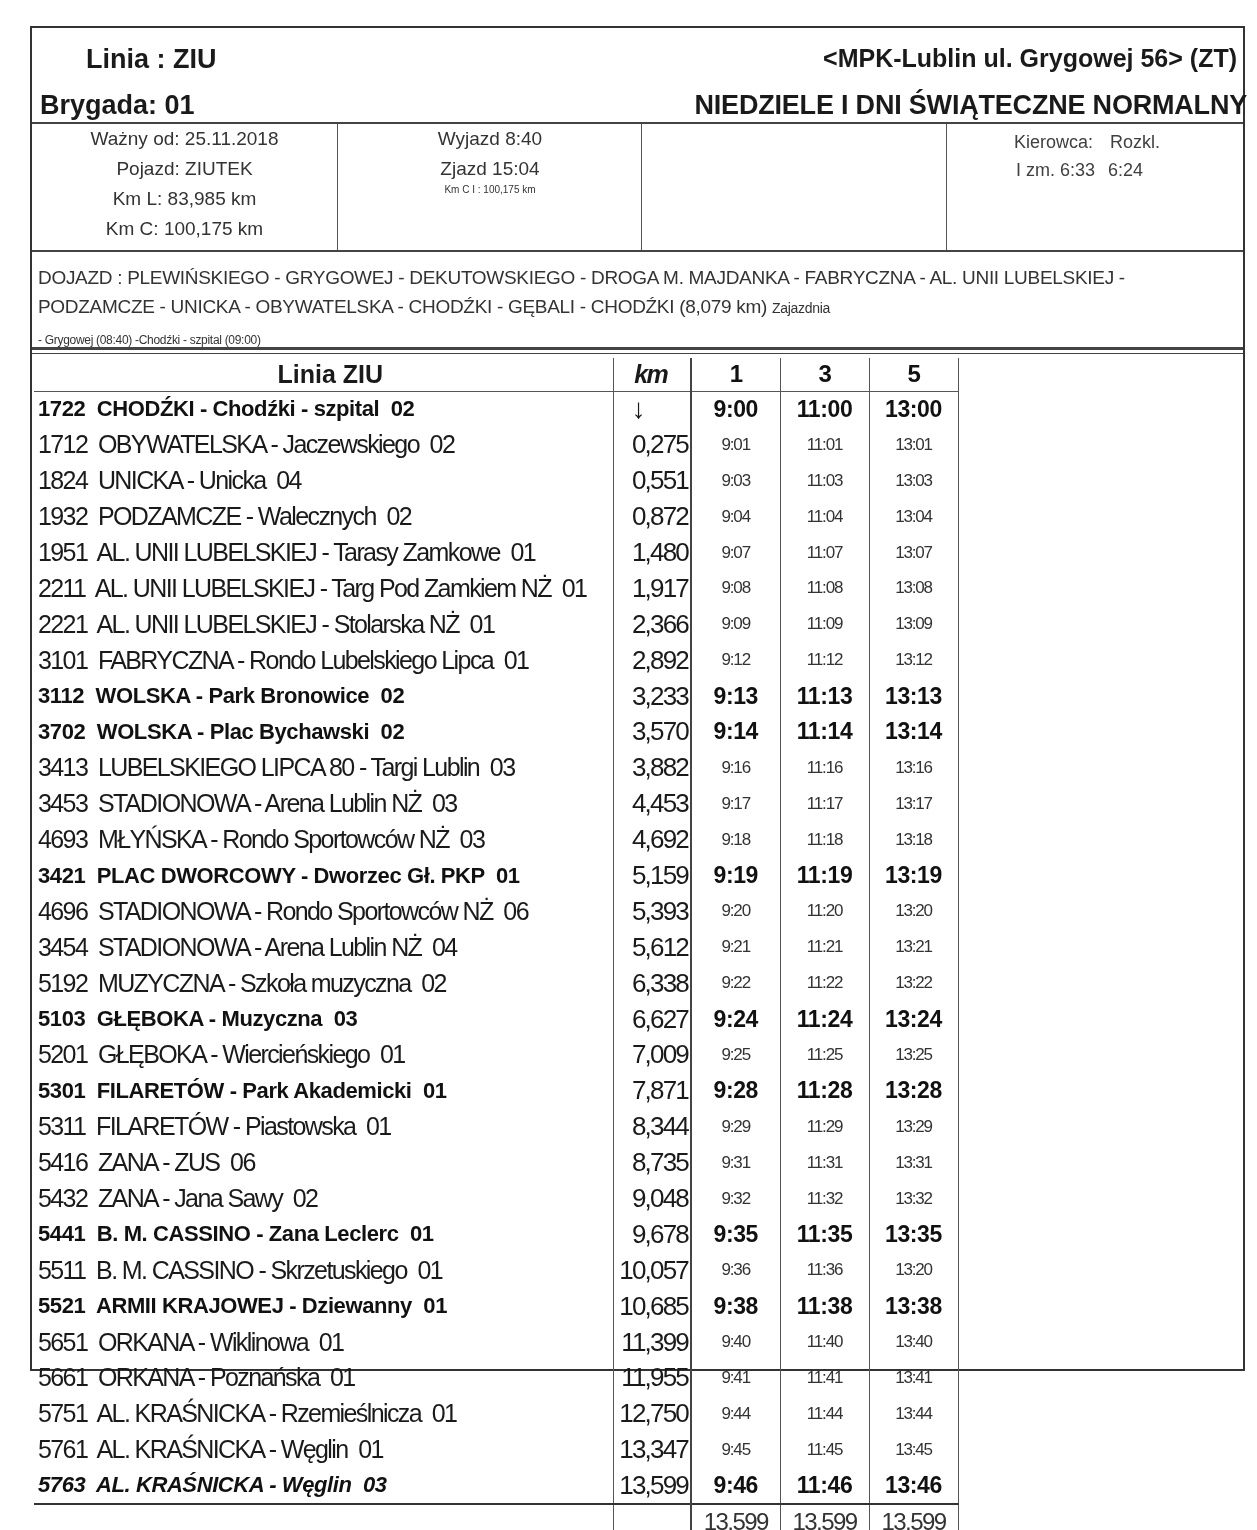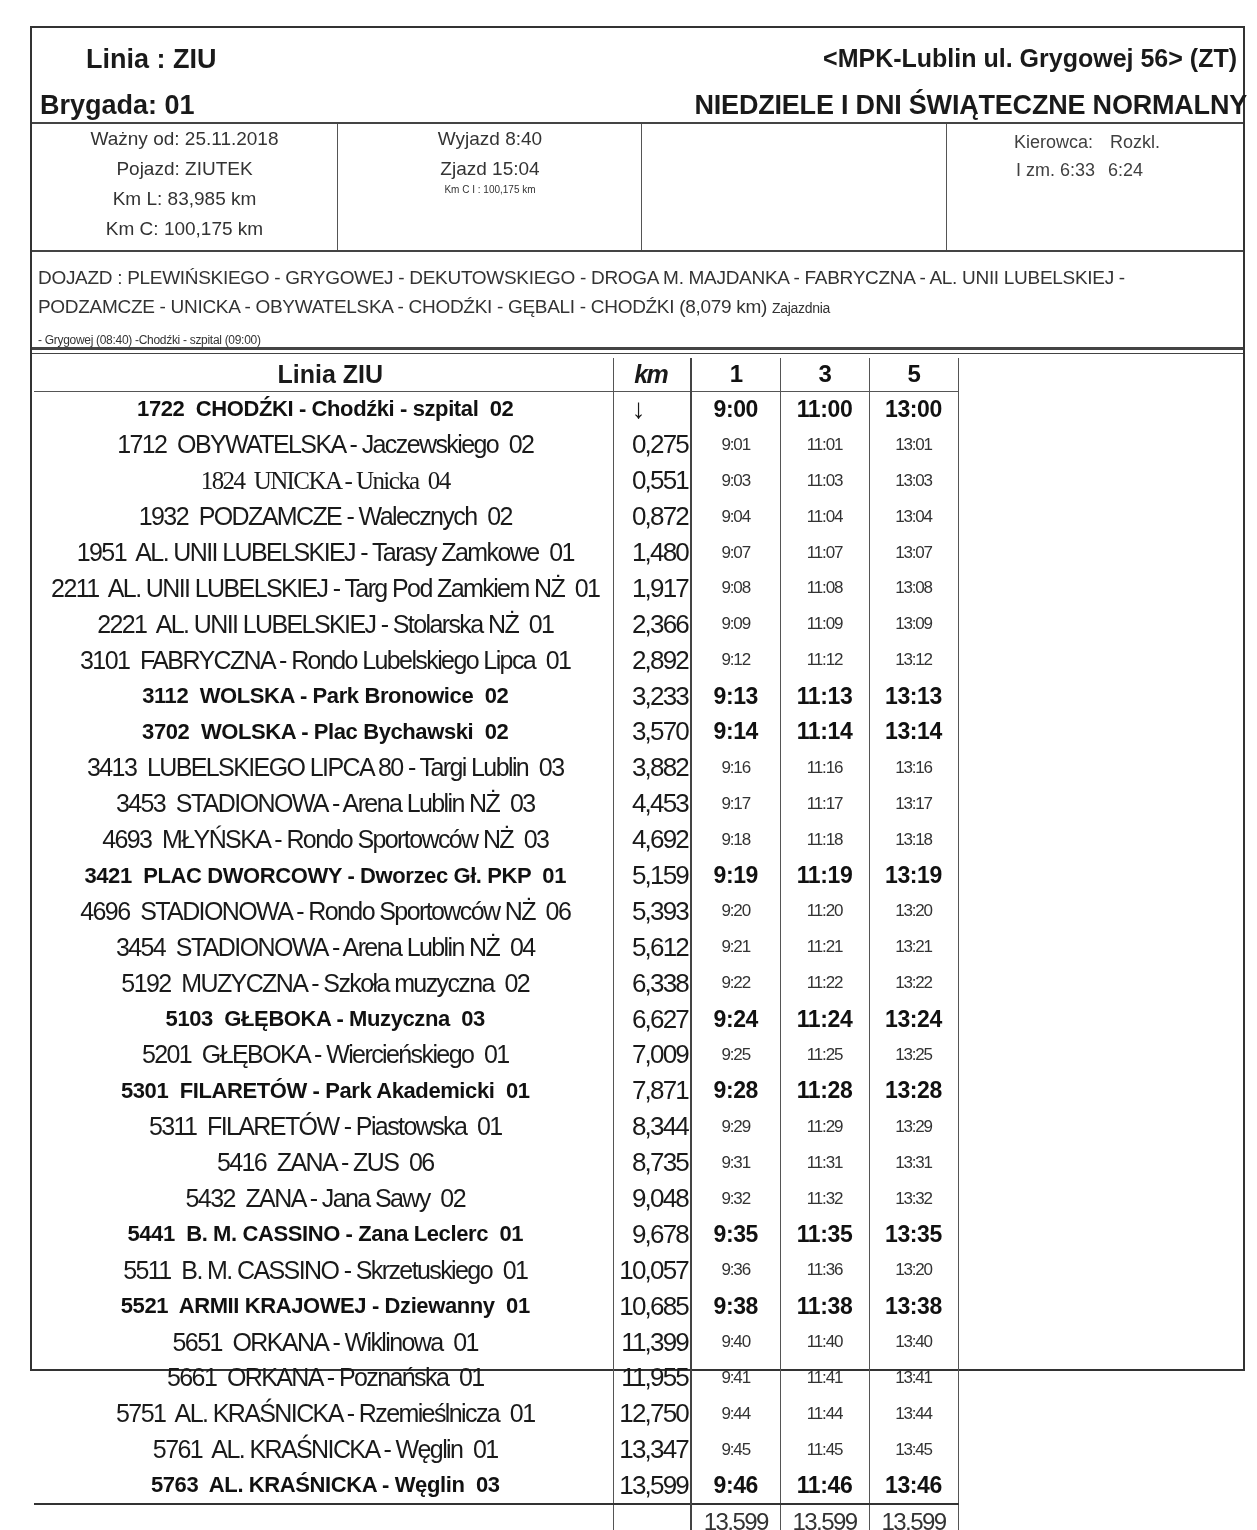--- a/index.html
+++ b/index.html
@@ -14,21 +14,21 @@
   .title-right { font-weight: bold; font-size: 26px; }
   .info { font-size: 19px; color: #333; text-align: center; line-height: 30px; }
   .info-small { font-size: 10px; color: #333; text-align: center; }
   .route { position: absolute; left: 6px; top: 235px; width: 1205px; font-size: 19px; color: #333;
            line-height: 29px; letter-spacing: -0.3px; }
   .route .tiny { font-size: 12px; }
   .route .tail { font-size: 14px; }
   table.tt { position: absolute; left: 2px; top: 330px; border-collapse: collapse; }
   table.tt td, table.tt th { padding: 0; height: 35.9px; box-sizing: border-box; white-space: nowrap; }
   table.tt th { height: 33px; border-bottom: 1.5px solid #555; font-weight: bold; font-size: 25px; text-align: center; }
-  .c-name { width: 579px; text-align: center; padding-left: 4px !important; font-size: 25px; letter-spacing: -1.6px; transform-origin: left; }
+  .c-name { width: 579px; text-align: left; padding-left: 4px !important; font-size: 25px; letter-spacing: -1.6px; transform-origin: left; }
   .c-km { width: 78px; text-align: right; font-size: 26px; letter-spacing: -1.8px; border-left: 1.5px solid #555; border-right: 2px solid #444; padding-right: 2px !important; }
   .c-t { width: 89px; text-align: center; font-size: 17px; letter-spacing: -1.2px; border-right: 1.5px solid #555; color: #333; }
   tr.bold .c-name { font-weight: bold; font-size: 22px; letter-spacing: -0.4px; color: #111; }
   tr.bold .c-t { font-weight: bold; font-size: 23px; letter-spacing: -0.4px; color: #111; }
   th.h-name { text-align: left; padding-left: 14px !important; font-size: 24px; }
   th.h-km { font-weight: normal; font-size: 22px; letter-spacing: -1.5px; font-style: italic; }
   .arrow { display: inline-block; font-size: 28px; font-weight: bold; margin-right: 26px; }
   tr.total td { border-top: 2.5px solid #333; border-bottom: 2px solid #444; font-size: 24px; font-weight: normal; letter-spacing: -1.6px; }
   tr.total .c-t { font-size: 24px; color: #333; }
 </style>
@@ -99,21 +99,21 @@
           <td class="c-t">13:00</td>
         </tr>
         <tr>
           <td class="c-name" style="white-space: pre;">1712  OBYWATELSKA - Jaczewskiego  02</td>
           <td class="c-km">0,275</td>
           <td class="c-t">9:01</td>
           <td class="c-t">11:01</td>
           <td class="c-t">13:01</td>
         </tr>
         <tr>
-          <td class="c-name" style="white-space: pre; font-family: Liberation Serif, serif;">1824  UNICKA - Unicka  04</td>
+          <td class="c-name" style="white-space: pre;">1824  UNICKA - Unicka  04</td>
           <td class="c-km">0,551</td>
           <td class="c-t">9:03</td>
           <td class="c-t">11:03</td>
           <td class="c-t">13:03</td>
         </tr>
         <tr>
           <td class="c-name" style="white-space: pre;">1932  PODZAMCZE - Walecznych  02</td>
           <td class="c-km">0,872</td>
           <td class="c-t">9:04</td>
           <td class="c-t">11:04</td>
@@ -295,21 +295,21 @@
           <td class="c-t">13:44</td>
         </tr>
         <tr>
           <td class="c-name" style="white-space: pre;">5761  AL. KRAŚNICKA - Węglin  01</td>
           <td class="c-km">13,347</td>
           <td class="c-t">9:45</td>
           <td class="c-t">11:45</td>
           <td class="c-t">13:45</td>
         </tr>
         <tr class="bold">
-          <td class="c-name" style="white-space: pre;">5763  AL. KRAŚNICKA - Węglin  03</td>
+          <td class="c-name" style="white-space: pre; font-style: italic;">5763  AL. KRAŚNICKA - Węglin  03</td>
           <td class="c-km">13,599</td>
           <td class="c-t">9:46</td>
           <td class="c-t">11:46</td>
           <td class="c-t">13:46</td>
         </tr>
         <tr class="total">
           <td class="c-name"></td>
           <td class="c-km"></td>
           <td class="c-t">13,599</td>
           <td class="c-t">13,599</td>

